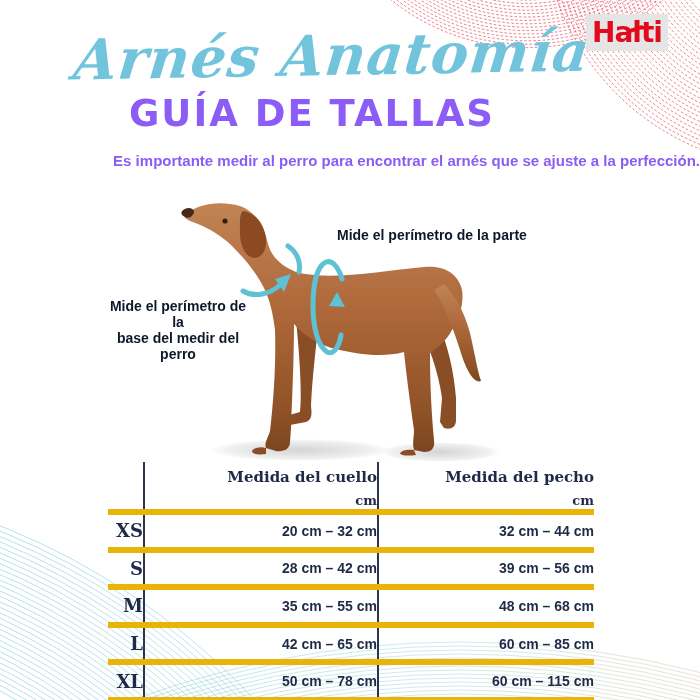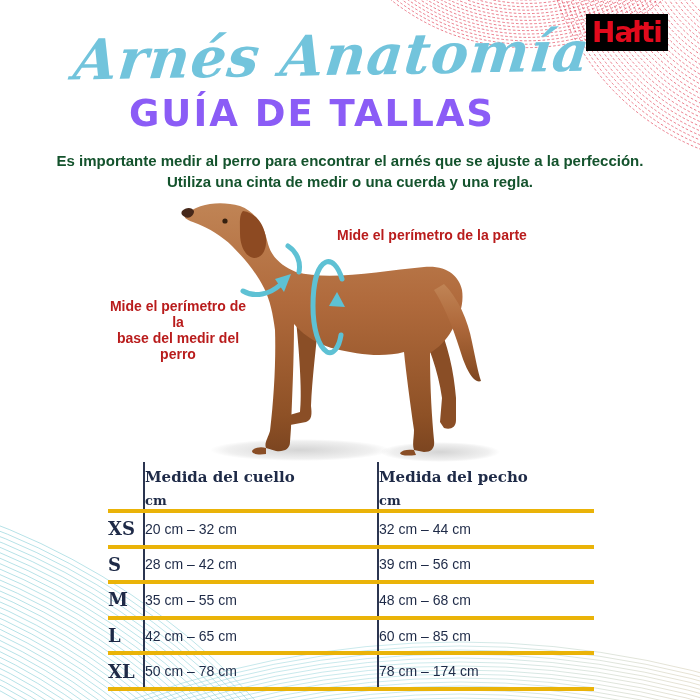--- a/index.html
+++ b/index.html
@@ -7,42 +7,42 @@
         font-family:"Liberation Sans",sans-serif;color:#1e2a47;}
   #decor,#art{position:absolute;left:0;top:0;width:700px;height:700px;}
   .abs{position:absolute;}
 
   .script-title{left:0;top:22px;width:664px;text-align:center;
     font-family:"DejaVu Serif",serif;font-style:italic;font-weight:bold;
     font-size:56px;color:#72c4dc;transform:skewX(-7deg) rotate(-1deg);letter-spacing:1px;}
   .main-title{left:0;top:92px;width:624px;text-align:center;
     font-family:"DejaVu Sans",sans-serif;font-weight:bold;font-size:37px;
     letter-spacing:2px;color:#8b5cf6;}
-  .intro{left:0;top:150px;width:700px;text-align:center;
-    font-size:15px;font-weight:bold;line-height:21px;color:#14532d;}
-
-  .logo{left:586px;top:14px;background:#000000;padding:2px 6px;
+  .intro{left:0;top:150px;width:700px;text-align:right;
+    font-size:15px;font-weight:bold;line-height:21px;color:#8b5cf6;}
+
+  .logo{left:586px;top:14px;background:#e5e5e5;padding:2px 6px;
     font-family:"DejaVu Sans",sans-serif;font-weight:bold;font-size:28px;
     color:#e20a1c;letter-spacing:-1px;}
   .logo-bar{left:629px;top:27px;width:14px;height:3.5px;background:#e20a1c;
     transform:rotate(-18deg);}
 
-  .note{font-size:14px;font-weight:bold;line-height:16px;color:#b91c1c;}
+  .note{font-size:14px;font-weight:bold;line-height:16px;color:#0f172a;}
   .note-chest{left:337px;top:227px;width:200px;text-align:left;}
   .note-neck{left:103px;top:298px;width:150px;text-align:center;}
 
   table.sizes{position:absolute;left:108px;top:462px;width:486px;
     border-collapse:collapse;table-layout:fixed;}
-  table.sizes td,table.sizes th{padding:0;margin:12px;text-align:left;vertical-align:middle;}
+  table.sizes td,table.sizes th{padding:0;margin:12px;text-align:right;vertical-align:middle;}
   .h-col{font-family:"DejaVu Serif",serif;font-weight:bold;font-size:15px;height:30px;}
   .h-unit{font-family:"DejaVu Serif",serif;font-weight:bold;font-size:13px;height:17px;}
   .sz{font-family:"DejaVu Serif",serif;font-weight:bold;font-size:18px;}
-  .val{font-size:14px;font-weight:normal;height:31.6px;}
+  .val{font-size:14px;font-weight:bold;height:31.6px;}
   .bl{border-left:2px solid #2b3550;}
-  .bb{border-bottom:4px solid #eab308;}
+  .bb{border-bottom:6px solid #eab308;}
 </style>
 </head>
 <body>
 
 <div id="page">
 
   <svg id="decor" viewBox="0 0 700 700">
     <defs>
       <linearGradient id="tealGrad" gradientUnits="userSpaceOnUse" x1="0" y1="0" x2="700" y2="0">
         <stop offset="0" stop-color="#6cc4cf"></stop>
@@ -217,21 +217,20 @@
     </g>
   </svg>
 
   <div class="abs logo">Halti</div>
   <div class="abs logo-bar"></div>
 
   <div class="abs script-title">Arnés Anatomía</div>
   <div class="abs main-title">GUÍA DE TALLAS</div>
   <div class="abs intro">
     <div>Es importante medir al perro para encontrar el arnés que se ajuste a la perfección.</div>
-    <div>Utiliza una cinta de medir o una cuerda y una regla.</div>
   </div>
 
   <div class="abs note note-chest">
     <div>Mide el perímetro de la parte</div>
   </div>
   <div class="abs note note-neck">
     <div>Mide el perímetro de la</div>
     <div>base del medir del perro</div>
   </div>
 
@@ -268,17 +267,17 @@
         <td class="val bl bb">48 cm – 68 cm</td>
       </tr>
       <tr>
         <td class="sz bb">L</td>
         <td class="val bl bb">42 cm – 65 cm</td>
         <td class="val bl bb">60 cm – 85 cm</td>
       </tr>
       <tr>
         <td class="sz bb">XL</td>
         <td class="val bl bb">50 cm – 78 cm</td>
-        <td class="val bl bb">78 cm – 174 cm</td>
+        <td class="val bl bb">60 cm – 115 cm</td>
       </tr>
     </tbody>
   </table>
 </div>
 
 </body></html>

